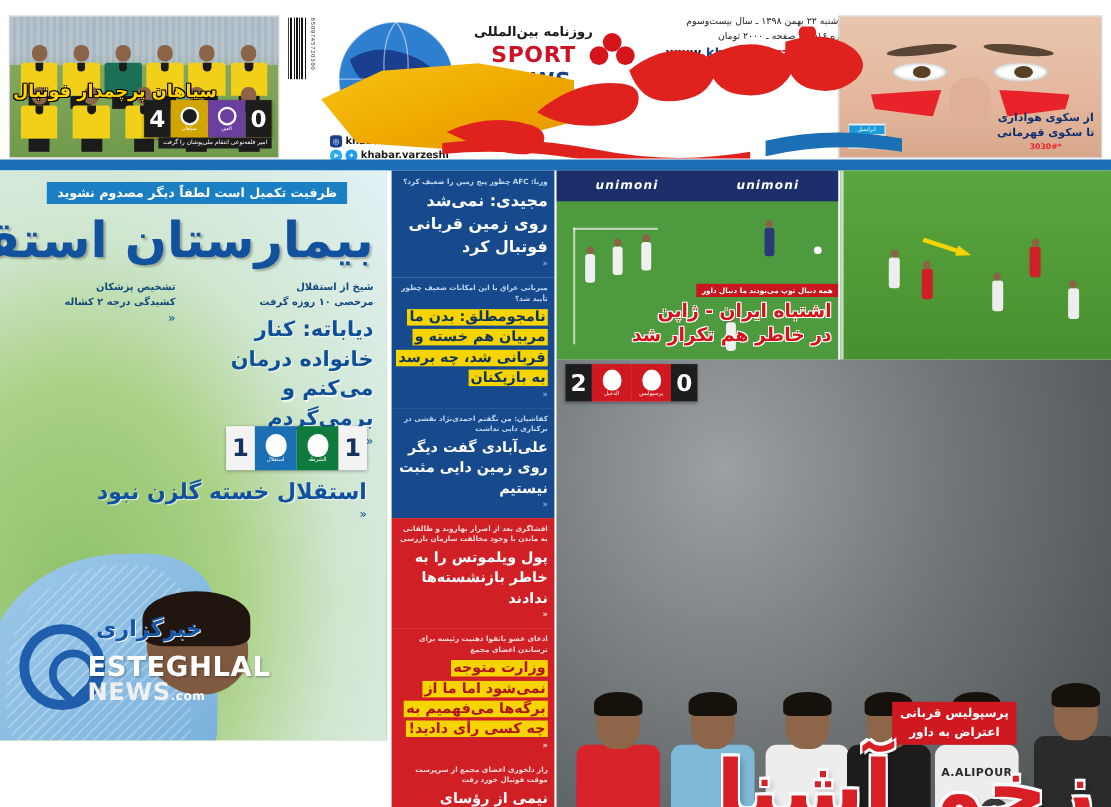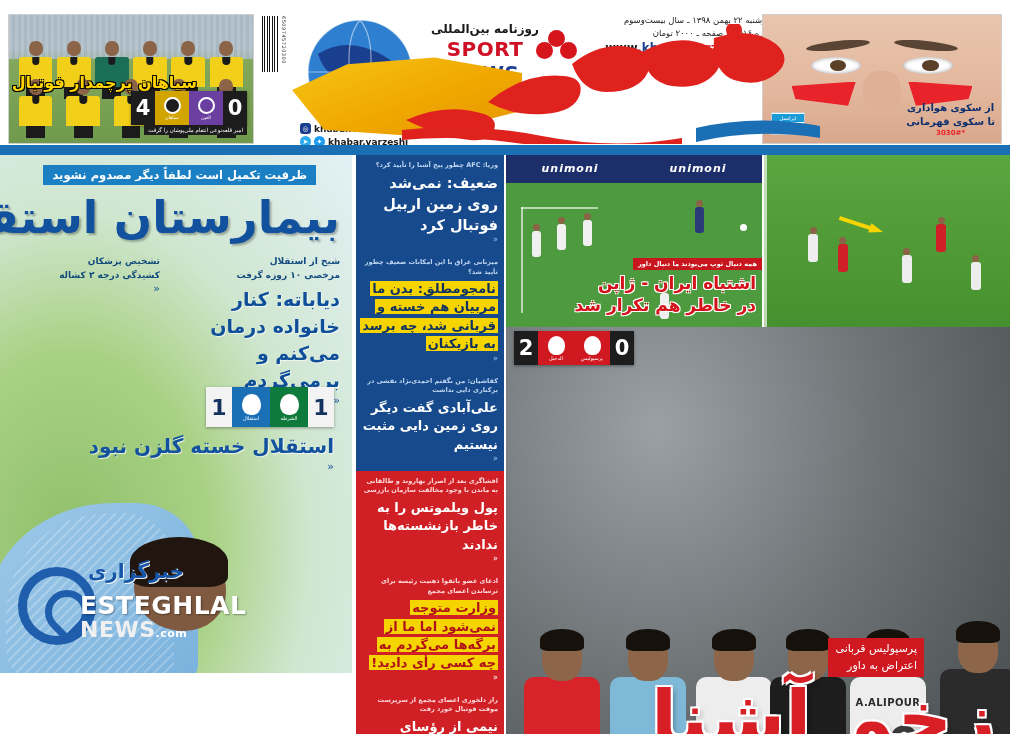--- a/index.html
+++ b/index.html
@@ -269,21 +269,21 @@
   .mp-score { position: absolute; left: 8px; top: 4px; display: flex; height: 34px;
     box-shadow: 0 1px 3px rgba(0,0,0,.4); }
   .mp-score .sc { width: 24px; background: #1d1d1d; color: #fff; font-size: 21px; font-weight: bold;
     display: flex; align-items: center; justify-content: center; }
   .mp-score .crest { width: 36px; background: #cf1820; display:flex; flex-direction:column;
     align-items:center; justify-content:center; }
   .mp-score .crest .cc { width: 17px; height: 19px; background: #fff; border-radius: 50% 50% 45% 45%; }
   .mp-score .crest .nm { font-size: 5px; color: #fff; }
 
   .mp-kicker { position: absolute; right: 86px; bottom: 150px; background: #cf1820; color: #fff;
-    font-size: 11px; font-weight: normal; padding: 3px 7px; direction: rtl; text-align: right; line-height: 1.5; }
+    font-size: 11px; font-weight: bold; padding: 3px 7px; direction: rtl; text-align: center; line-height: 1.5; }
   .mp-head { position: absolute; right: 14px; bottom: 64px; direction: rtl;
     font-size: 76px; font-weight: bold; color: #d81f26; white-space: nowrap;
     text-shadow: 2px 2px 0 #fff, -2px -2px 0 #fff, 2px -2px 0 #fff, -2px 2px 0 #fff, 3px 3px 6px rgba(0,0,0,.35); }
 </style>
 </head>
 <body>
 
 <div class="page">
 
   <div class="masthead">
@@ -501,22 +501,22 @@
         <div class="wen">ESTEGHLAL</div>
         <div class="wen2">
           <span>NEWS</span><span class="wcom">.com</span>
         </div>
       </div>
     </div>
 
     <div class="mid-col">
 
       <div class="blk blue">
-        <div class="ovl">وریا: AFC چطور پیج آشنا را تأیید کرد؟</div>
-        <div class="hl">ضعیف: نمی‌شد روی زمین اربیل فوتبال کرد</div>
+        <div class="ovl">وریا: AFC چطور پیج زمین را ضعیف کرد؟</div>
+        <div class="hl">مجیدی: نمی‌شد روی زمین قربانی فوتبال کرد</div>
         <div class="q">«</div>
       </div>
 
       <div class="blk blue">
         <div class="ovl">میزبانی عراق با این امکانات ضعیف چطور تأیید شد؟</div>
         <div class="hl sm">
           <span class="hly">نامجومطلق: بدن ما مربیان هم خسته و قربانی شد، چه برسد به بازیکنان</span>
         </div>
         <div class="q">«</div>
       </div>
@@ -529,21 +529,21 @@
 
       <div class="blk red">
         <div class="ovl">افشاگری بعد از اصرار بهاروند و طالقانی به ماندن با وجود مخالفت سازمان بازرسی</div>
         <div class="hl sm">پول ویلموتس را به خاطر بازنشسته‌ها ندادند</div>
         <div class="q">«</div>
       </div>
 
       <div class="blk red">
         <div class="ovl">ادعای عضو باتقوا ذهنیت رئیسه برای ترساندن اعضای مجمع</div>
         <div class="hl sm">
-          <span class="hly onred">وزارت متوجه نمی‌شود اما ما از برگه‌ها می‌گردم به چه کسی رأی دادید!</span>
+          <span class="hly onred">وزارت متوجه نمی‌شود اما ما از برگه‌ها می‌فهمیم به چه کسی رأی دادید!</span>
         </div>
         <div class="q">«</div>
       </div>
 
       <div class="blk red">
         <div class="ovl">راز دلخوری اعضای مجمع از سرپرست موقت فوتبال خورد رفت</div>
         <div class="hl sm">نیمی از رؤسای هیئت‌ها به بهاروند اعتماد ندارند</div>
 
       </div>
     </div>

